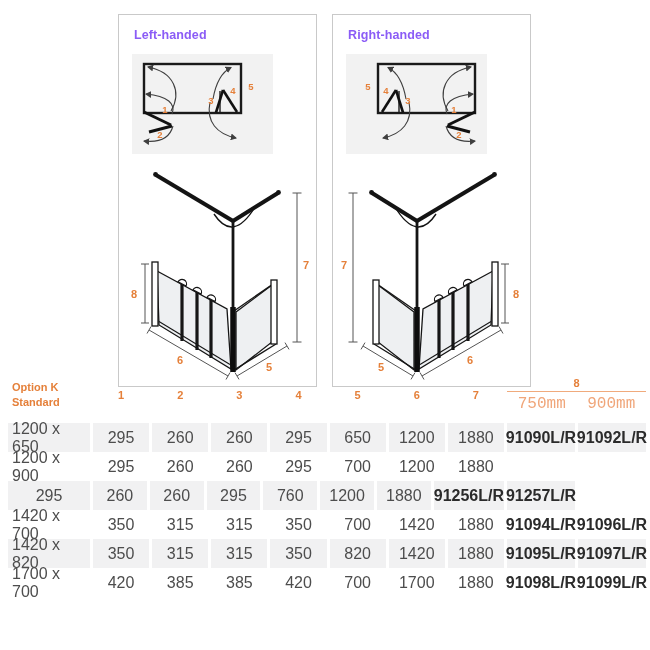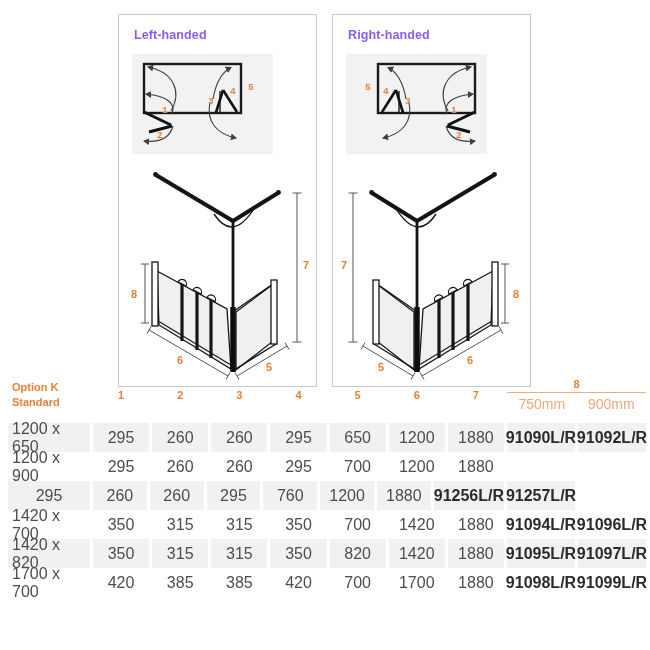--- a/index.html
+++ b/index.html
@@ -18,21 +18,21 @@
   .spec-table{position:absolute;left:0;top:374px;width:650px;box-sizing:border-box;}
   .thead,.trow{display:grid;grid-template-columns:82px repeat(7,1fr) 68px 68px;column-gap:3px;
                padding:0 4px 0 8px;box-sizing:border-box;}
   .thead{align-items:center;height:42px;margin-bottom:7px;}
   .th-title{font-size:11px;font-weight:700;color:#e5803a;line-height:1.35;padding-left:4px;}
   .th-num{font-size:11px;font-weight:700;color:#e5803a;text-align:center;}
   .th-group{grid-column:9 / 11;display:flex;flex-direction:column;align-items:stretch;}
   .th-group .g-num{font-size:11px;font-weight:700;color:#e5803a;text-align:center;
                    border-bottom:1px solid #f0aa7c;padding-bottom:2px;}
   .th-sub{display:flex;}
-  .th-sub span{flex:1;text-align:center;font-size:14px;color:#f0a67a;padding-top:3px;}
+  .th-sub span{flex:1;text-align:center;font-size:16px;color:#f0a67a;padding-top:3px;font-family:Liberation Mono, monospace;}
   .trow{height:29px;align-items:center;}
   .trow.alt > div{background:#f1f1f2;}
   .cell{height:29px;display:flex;align-items:center;justify-content:center;
         font-size:16px;color:#4d4d4d;}
   .cell.size{justify-content:flex-start;padding-left:4px;box-sizing:border-box;}
   .cell.code{font-weight:700;color:#2b2b2b;}
 </style>
 </head>
 <body>
 

